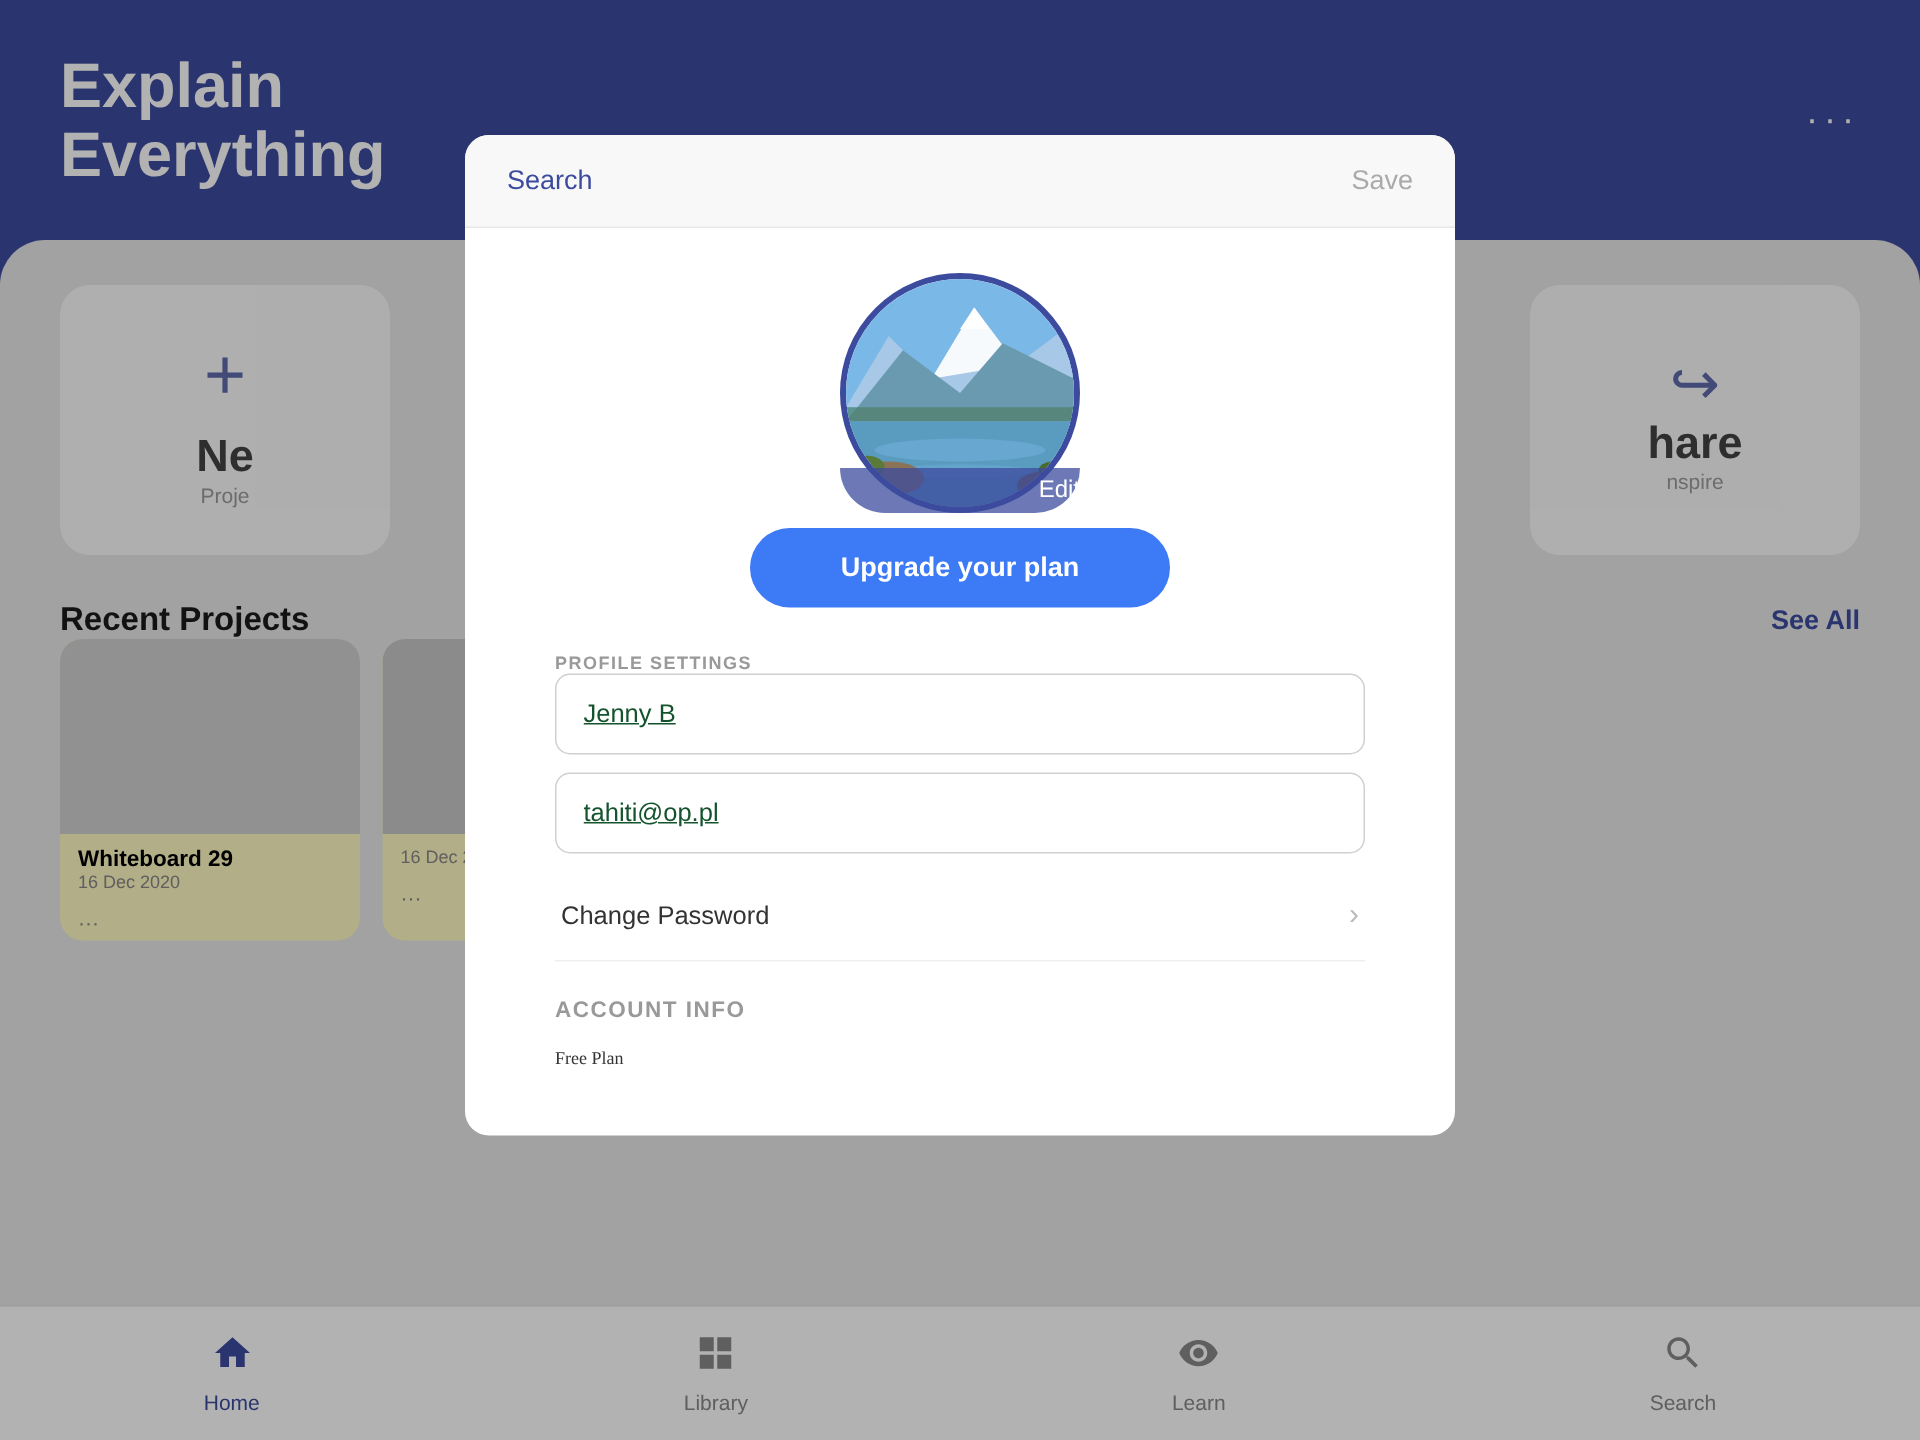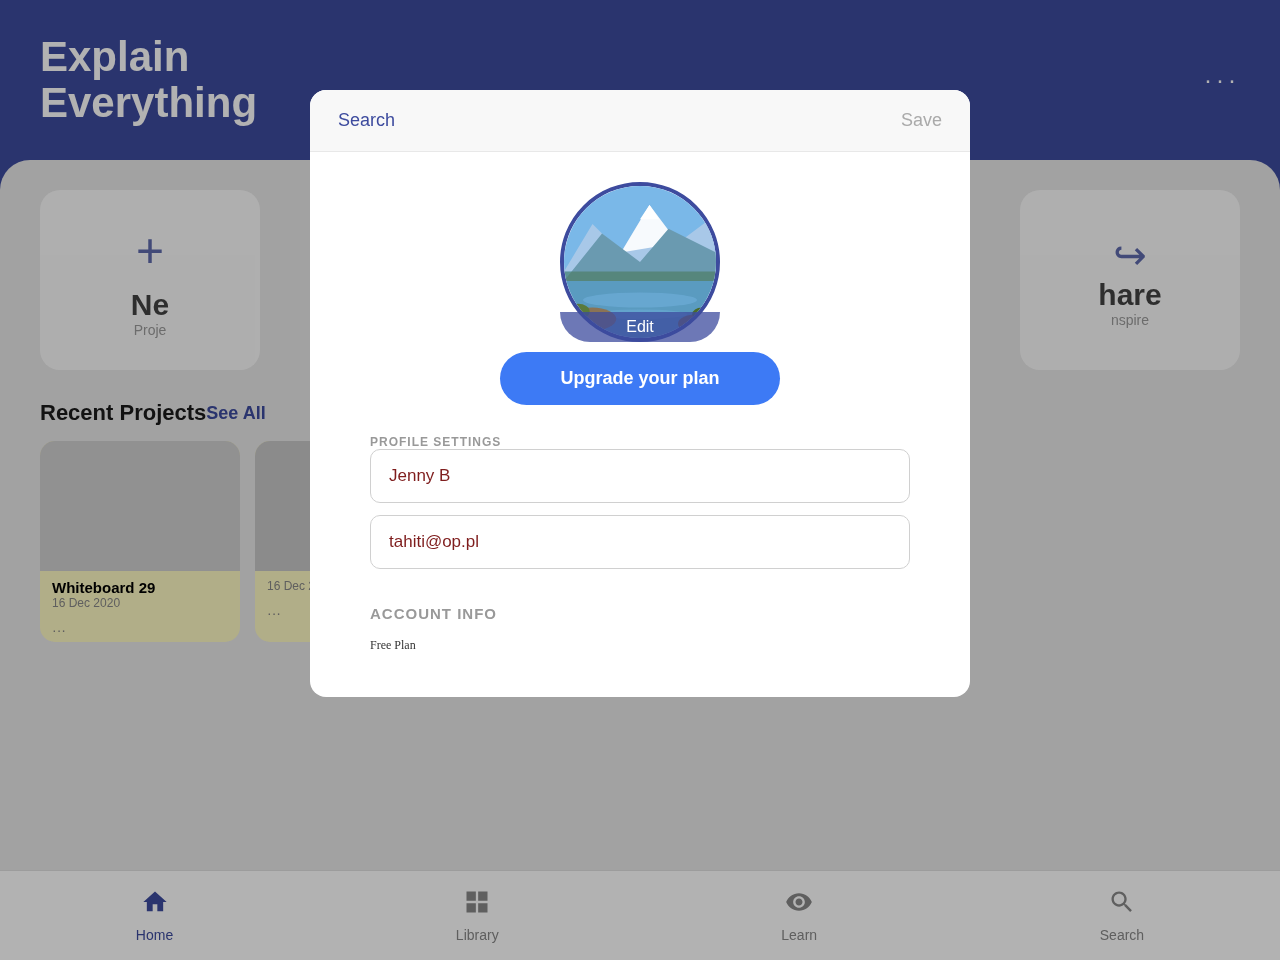--- a/index.html
+++ b/index.html
@@ -95,22 +95,22 @@
     }
 
     .bg-card-sub {
       font-size: 14px;
       color: #888;
     }
 
     
     .recent-projects-header {
       display: flex;
-      align-items: center;
-      margin-bottom: 15px;
+      justify-content: space-between;
+      align-items: center;
     }
 
     .recent-projects-title {
       font-size: 22px;
       font-weight: 800;
       color: #1a1a1a;
     }
 
     .see-all-link {
       font-size: 18px;
@@ -303,21 +303,21 @@
     
     .avatar-svg {
       width: 100%;
       height: 100%;
     }
 
     .edit-label {
       background: rgba(60, 75, 158, 0.75);
       color: white;
       font-size: 16px;
-      text-align: center;
+      text-align: right;
       padding: 6px 0;
       width: 160px;
       border-radius: 0 0 80px 80px;
       margin-top: -30px;
       position: relative;
       z-index: 1;
     }
 
     
     .upgrade-btn {
@@ -343,23 +343,24 @@
       margin-top: 24px;
     }
 
     
     .profile-input {
       width: 100%;
       border: 1.5px solid #d0d0d0;
       border-radius: 10px;
       padding: 16px 18px;
       font-size: 17px;
-      color: #7f1d1d;
+      color: #14532d;
       outline: none;
       margin-bottom: 12px;
+      text-decoration: underline;
     }
 
     
     .change-password-row {
       display: flex;
       justify-content: space-between;
       align-items: center;
       padding: 18px 4px;
       border-bottom: 1px solid #f0f0f0;
       cursor: pointer;
@@ -561,20 +562,24 @@
       </div>
 
       
       <div class="section-label">PROFILE SETTINGS</div>
       
       <input class="profile-input" type="text" value="Jenny B" style="">
       
       <input class="profile-input" type="email" value="tahiti@op.pl" style="">
 
       
+      <div class="change-password-row">
+        <span class="change-password-label">Change Password</span>
+        <span class="chevron-right">›</span>
+      </div>
 
       
       <div class="account-info-label">ACCOUNT INFO</div>
       <div class="plan-name">Free Plan</div>
 
     </div>
   </div>
 </div>
 
 </body></html>

